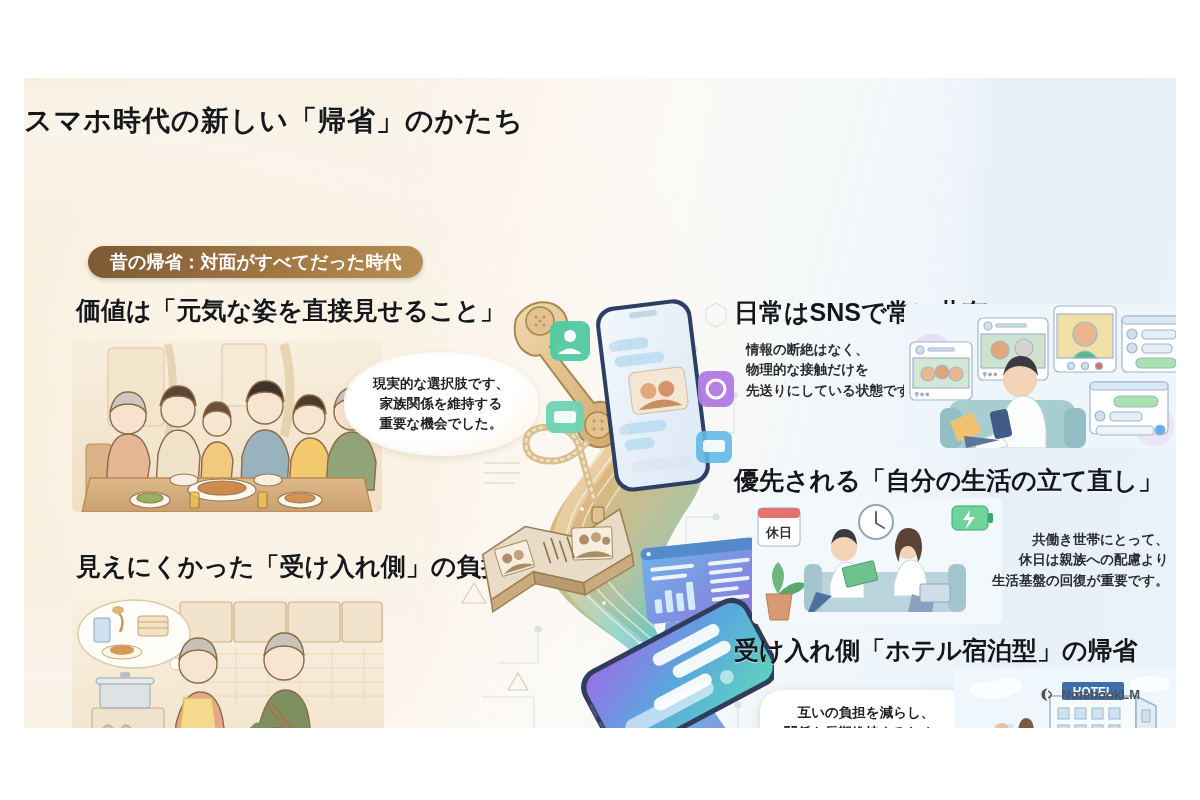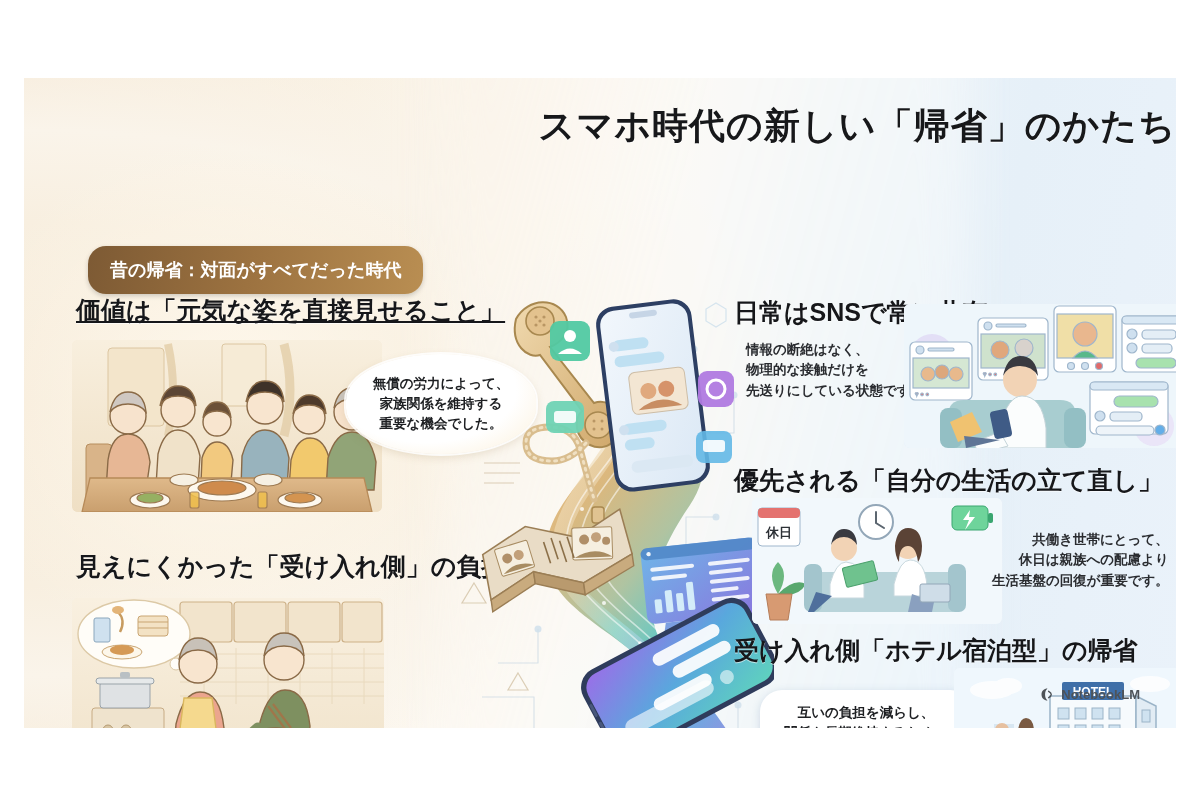--- a/index.html
+++ b/index.html
@@ -24,48 +24,47 @@
     background:linear-gradient(105deg, rgba(250,243,232,0.95) 0%, rgba(252,250,246,0.75) 40%, rgba(236,245,252,0.85) 100%);
     filter:blur(22px);
   }
   .glow-left{
     position:absolute;left:-6%;top:8%;width:48%;height:84%;
     background:radial-gradient(closest-side, rgba(255,249,237,0.9), rgba(255,249,237,0));
   }
 
   
   .title{
-    position:absolute;left:0;right:0;top:24px;text-align:right;
-    font-size:36px;font-weight:bold;color:#17181a;letter-spacing:1px;
+    position:absolute;left:0;right:0;top:24px;text-align:left;
+    font-size:28px;font-weight:bold;color:#17181a;letter-spacing:1px;
     text-shadow:0 1px 0 rgba(255,255,255,.7);
-    padding-left:28px;
   }
 
   
   .badge{
     position:absolute;height:32px;line-height:32px;border-radius:18px;
     color:#fff;font-size:18px;font-weight:bold;text-align:center;
-    padding:8px 22px;white-space:nowrap;
+    padding:0 22px;white-space:nowrap;
     box-shadow:0 2px 5px rgba(0,0,0,.18);
   }
   .badge-old{
     left:64px;top:168px;
     background:linear-gradient(100deg,#7d5a34 0%,#9c7240 48%,#b98e52 100%);
   }
   .badge-new{
     left:690px;top:168px;
     background:linear-gradient(100deg,#3fa8a0 0%,#5f86c8 52%,#8d63c9 100%);
   }
 
   
   .h-sec{
     position:absolute;font-size:25px;font-weight:bold;color:#16171a;
     white-space:nowrap;text-shadow:0 1px 0 rgba(255,255,255,.6);
   }
-  .h1l{left:52px;top:216px;text-decoration:underline;}
+  .h1l{left:52px;top:216px;}
   .h2l{left:52px;top:472px;}
   .h1r{left:710px;top:218px;}
   .h2r{left:710px;top:386px;}
   .h3r{left:710px;top:556px;}
 
   
   .note{
     position:absolute;font-size:13.5px;font-weight:bold;color:#2a2c30;
     line-height:1.5;white-space:pre-line;
   }
@@ -192,21 +191,21 @@
           <ellipse cx="228" cy="160" rx="22" ry="8" fill="#fdf8ee"></ellipse>
           <ellipse cx="228" cy="158" rx="15" ry="5" fill="#d49450"></ellipse>
           <ellipse cx="112" cy="140" rx="14" ry="6" fill="#f6f0e3"></ellipse>
           <ellipse cx="196" cy="140" rx="14" ry="6" fill="#f6f0e3"></ellipse>
           <rect x="118" y="152" width="9" height="16" rx="2" fill="#f0c04d" opacity=".85"></rect>
           <rect x="186" y="152" width="9" height="16" rx="2" fill="#f0c04d" opacity=".85"></rect>
         </g>
       </svg>
     </div>
 
-    <div class="bubble bubble-warm b1">無償の労力によって、
+    <div class="bubble bubble-warm b1">現実的な選択肢です、
 家族関係を維持する
 重要な機会でした。</div>
 
     <div class="h-sec h2l">見えにくかった「受け入れ側」の負担</div>
 
     <div class="illus ill-kitchen">
       <svg width="312" height="184" viewBox="0 0 312 184">
         <defs>
           <linearGradient id="kwall" x1="0" y1="0" x2="0" y2="1">
             <stop offset="0%" stop-color="#f9f0e0"></stop>

